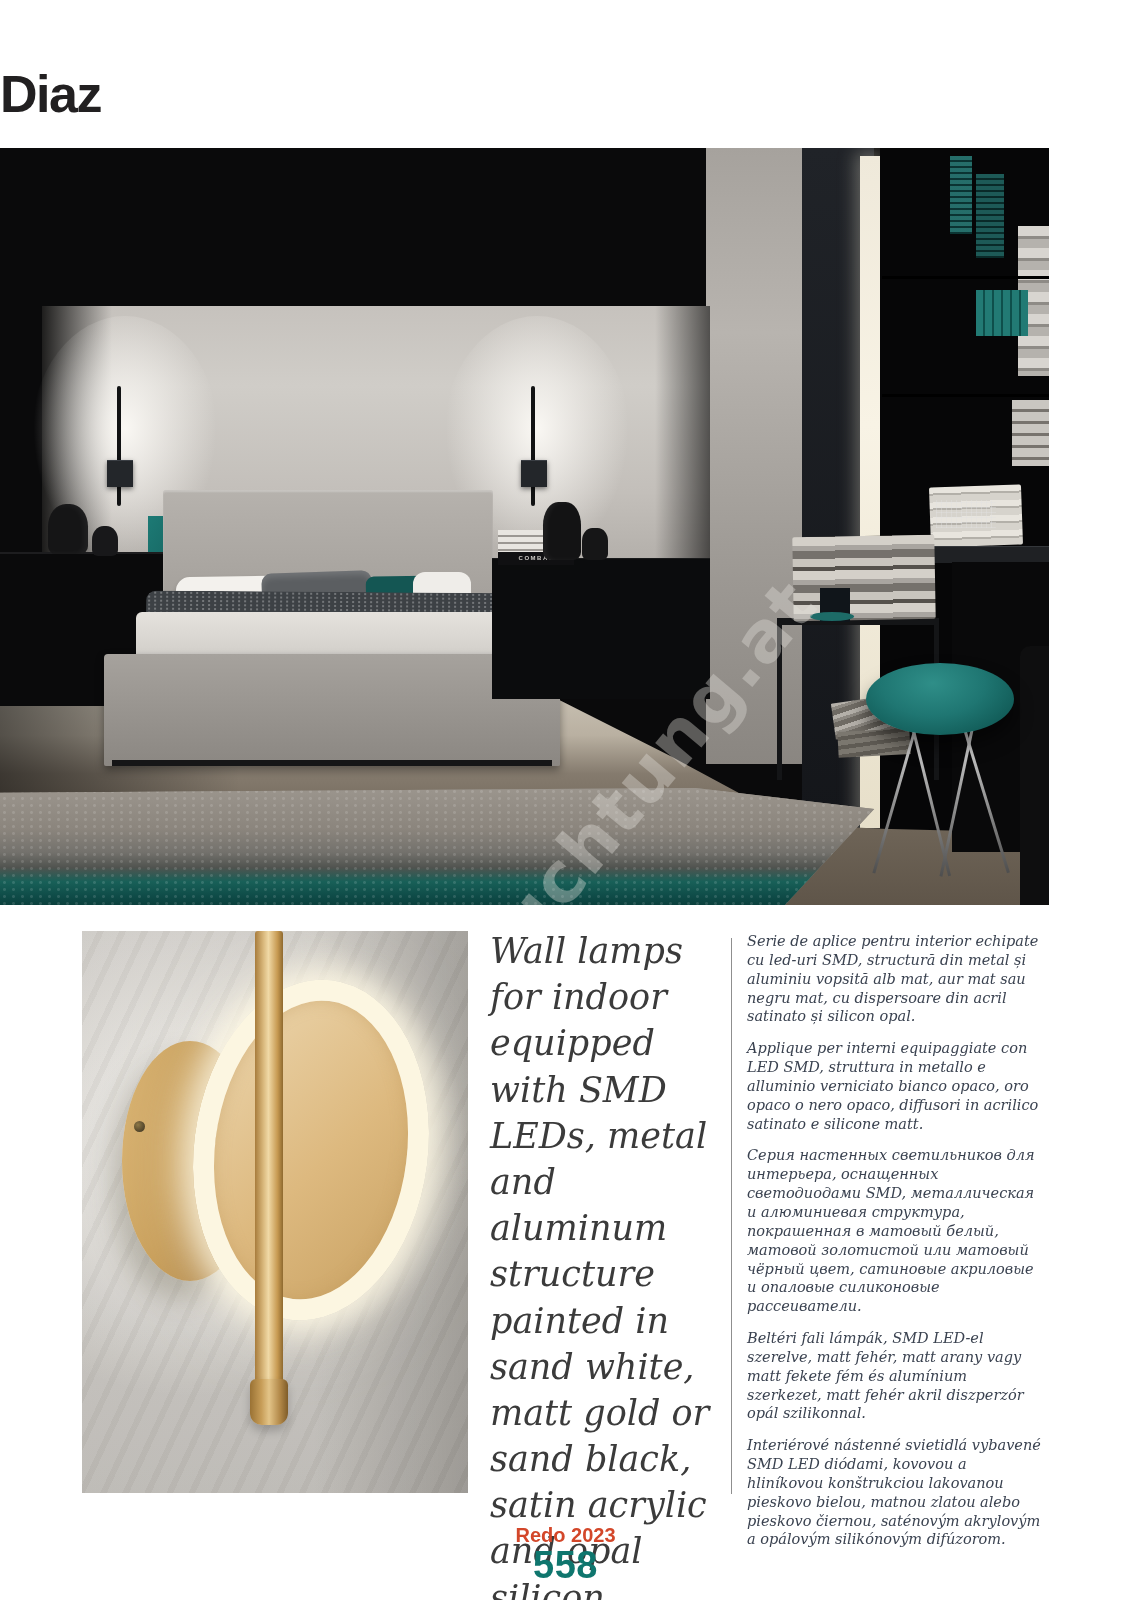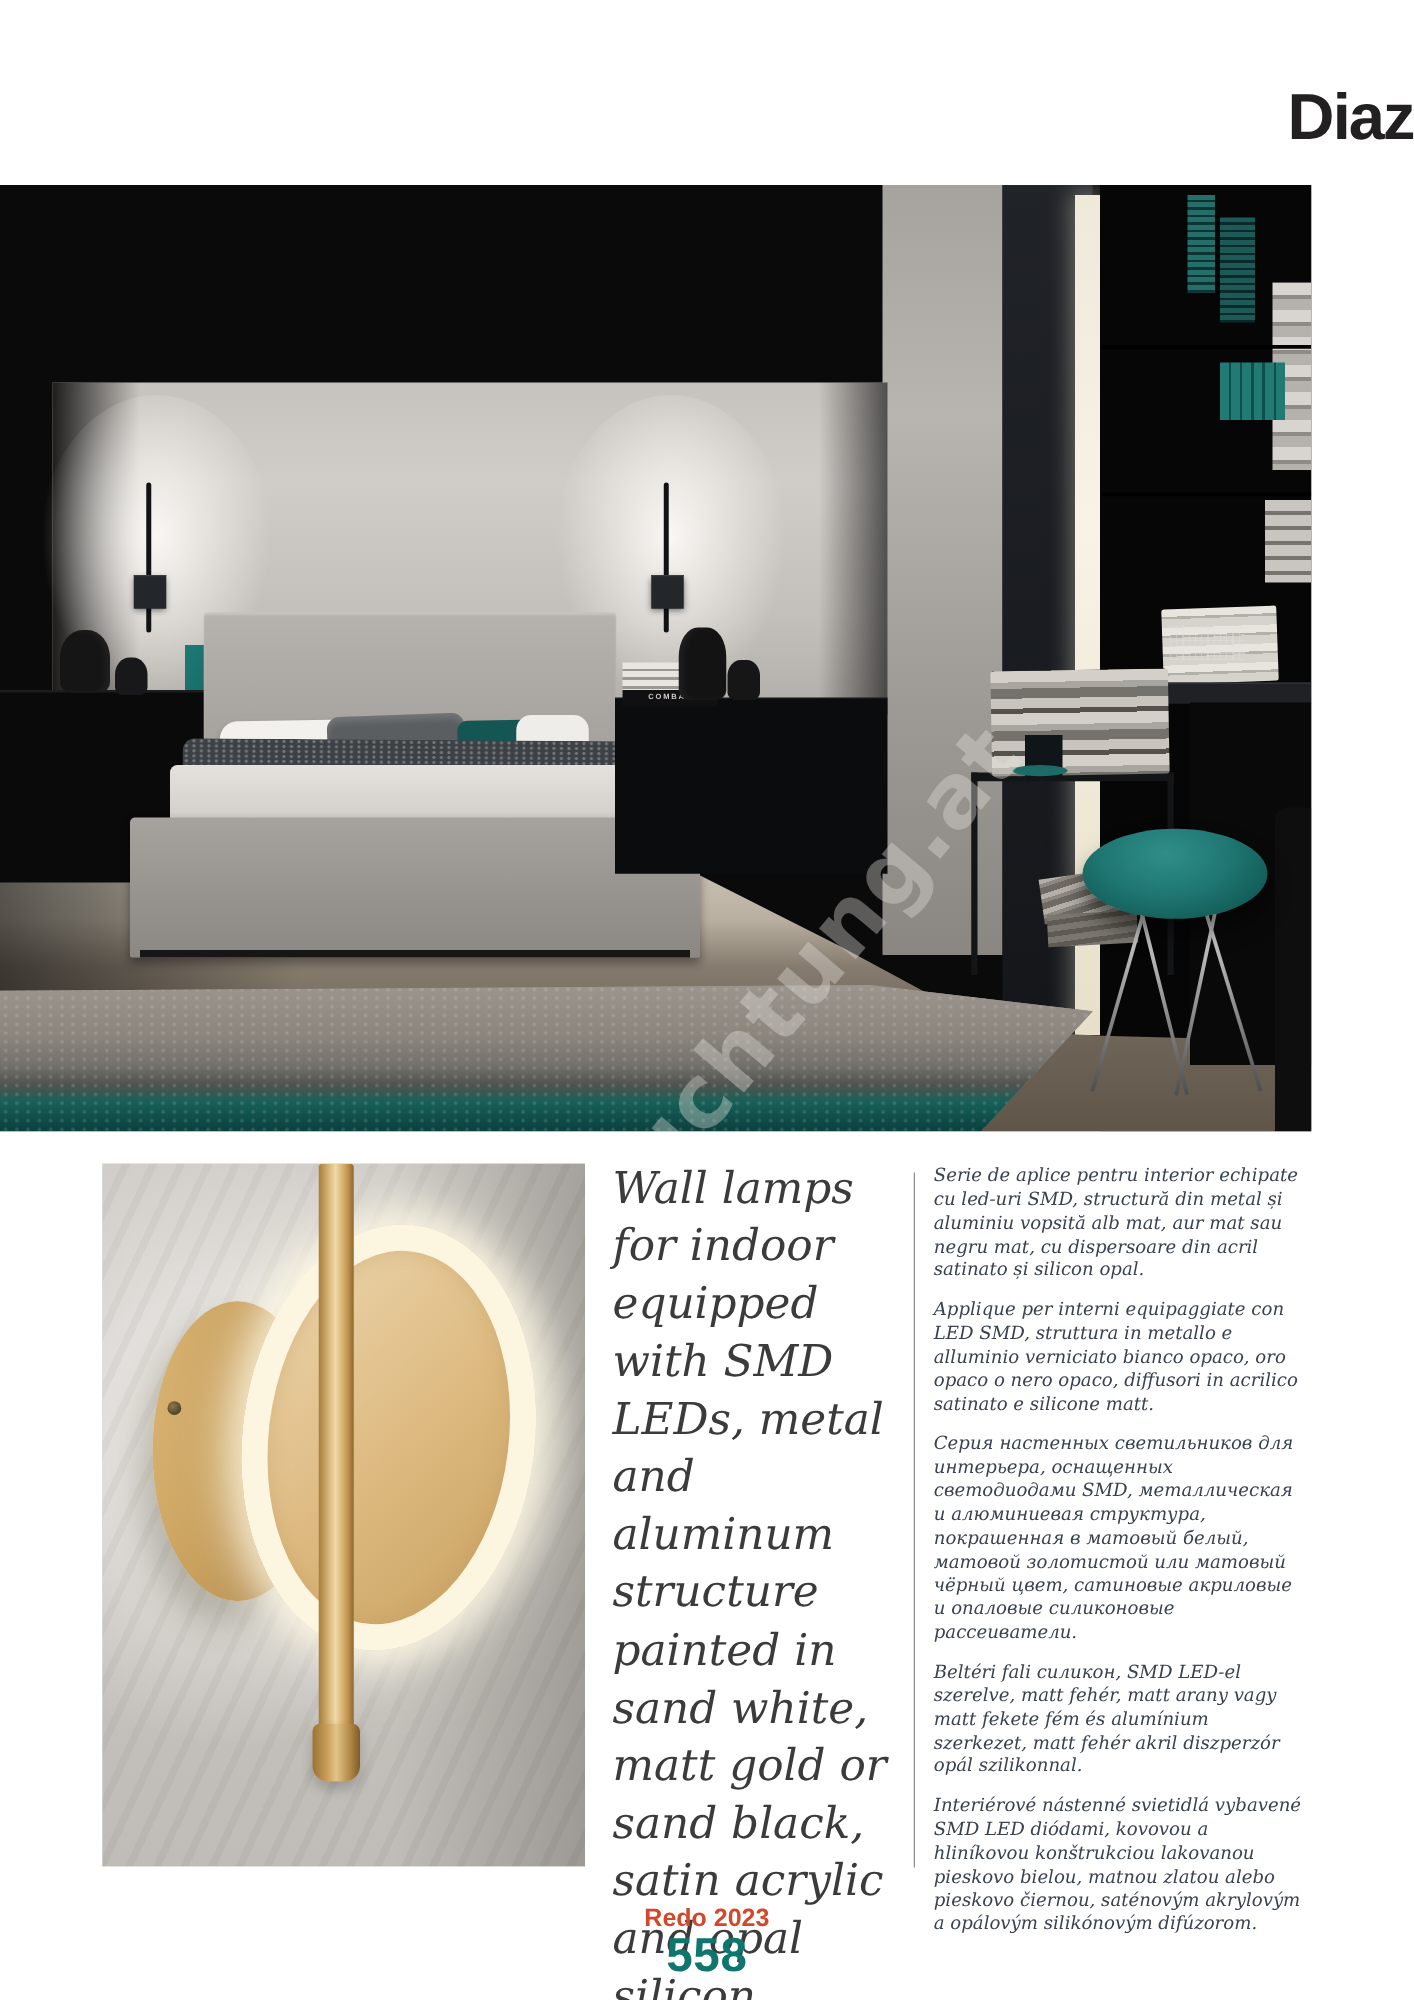--- a/index.html
+++ b/index.html
@@ -1,21 +1,21 @@
 <!DOCTYPE html>
 <html><head>
 <meta charset="utf-8">
 <style>
   html,body{margin:0;padding:0;background:#ffffff;}
   .page{position:relative;width:1131px;height:1600px;background:#fff;overflow:hidden;
         font-family:"Liberation Sans",sans-serif;}
   .abs{position:absolute;}
 
   
-  .title{position:absolute;top:64px;left:0;width:100%;text-align:right;
+  .title{position:absolute;top:64px;left:0;width:100%;text-align:left;
          font-size:52px;font-weight:bold;letter-spacing:-1.5px;color:#222021;}
 
   
   .hero{position:absolute;left:0;top:148px;width:1049px;height:757px;background:#0a0a0b;overflow:hidden;}
   .wallR{left:706px;top:0;width:96px;height:616px;
          background:linear-gradient(180deg,#a6a29d 0%,#b8b4af 30%,#9c9893 70%,#8a8681 100%);}
   .winPanel{left:802px;top:0;width:72px;height:688px;background:linear-gradient(180deg,#202328,#14161a);}
   .winSlot{left:860px;top:8px;width:20px;height:672px;
            background:linear-gradient(180deg,#efe9da,#f8f3e5 40%,#e7dfc9);
            box-shadow:0 0 18px 4px rgba(245,240,220,.35);}
@@ -261,20 +261,20 @@
   </div>
 
   <div class="descEn">Wall lamps for indoor equipped with SMD LEDs, metal and aluminum structure painted in sand white, matt gold or sand black, satin acrylic and opal silicon diffusers.</div>
 
   <div class="divider"></div>
 
   <div class="i18nCol">
     <p>Serie de aplice pentru interior echipate cu led-uri SMD, structură din metal și aluminiu vopsită alb mat, aur mat sau negru mat, cu dispersoare din acril satinato și silicon opal.</p>
     <p>Applique per interni equipaggiate con LED SMD, struttura in metallo e alluminio verniciato bianco opaco, oro opaco o nero opaco, diffusori in acrilico satinato e silicone matt.</p>
     <p>Серия настенных светильников для интерьера, оснащенных светодиодами SMD, металлическая и алюминиевая структура, покрашенная в матовый белый, матовой золотистой или матовый чёрный цвет, сатиновые акриловые и опаловые силиконовые рассеиватели.</p>
-    <p>Beltéri fali силикон, SMD LED-el szerelve, matt fehér, matt arany vagy matt fekete fém és alumínium szerkezet, matt fehér akril diszperzór opál szilikonnal.</p>
+    <p>Beltéri fali lámpák, SMD LED-el szerelve, matt fehér, matt arany vagy matt fekete fém és alumínium szerkezet, matt fehér akril diszperzór opál szilikonnal.</p>
     <p>Interiérové nástenné svietidlá vybavené SMD LED diódami, kovovou a hliníkovou konštrukciou lakovanou pieskovo bielou, matnou zlatou alebo pieskovo čiernou, saténovým akrylovým a opálovým silikónovým difúzorom.</p>
   </div>
 
   <div class="brandYear">Redo 2023</div>
   <div class="pageNum">558</div>
 
 </div>
 
 </body></html>

